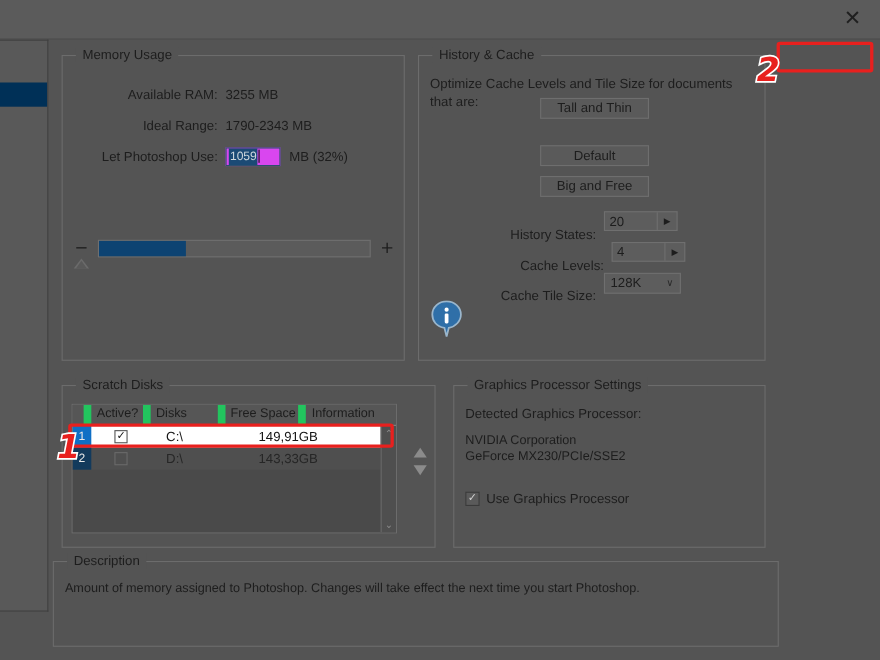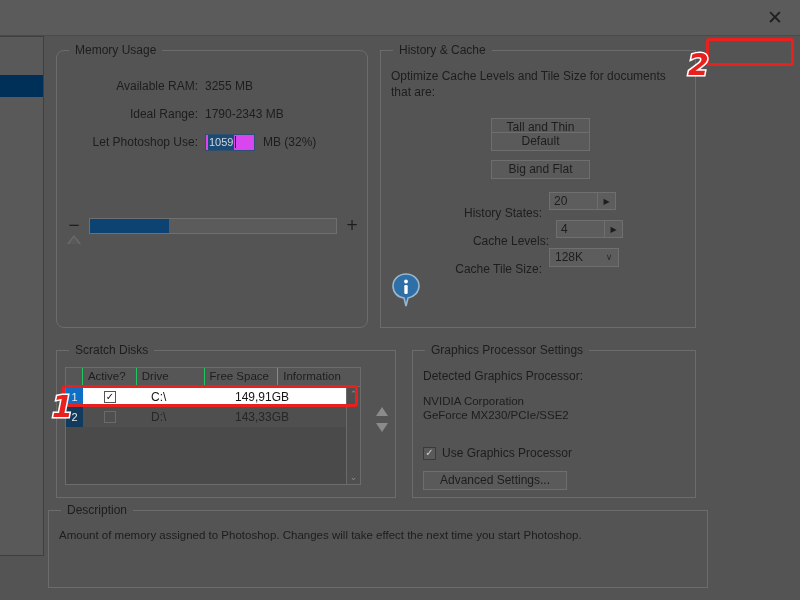--- a/index.html
+++ b/index.html
@@ -81,21 +81,21 @@
   .group > .legend {
     position: absolute;
     top: -8px; left: 12px;
     background: #545454;
     padding: 0 6px;
     font-size: 12px;
     color: #1d1d1d;
     white-space: nowrap;
   }
 
-  #grp-memory  { left: 56px;  top: 50px;  width: 312px; height: 278px; border-radius: 8px; }
+  #grp-memory  { left: 56px;  top: 50px;  width: 312px; height: 278px; }
   #grp-history { left: 380px; top: 50px;  width: 316px; height: 278px; }
   #grp-scratch { left: 56px;  top: 350px; width: 340px; height: 148px; }
   #grp-gpu     { left: 412px; top: 350px; width: 284px; height: 148px; }
   #grp-desc    { left: 48px;  top: 510px; width: 660px; height: 78px; }
 
   
   .mem-row {
     position: absolute;
     left: 0; width: 100%;
     height: 18px;
@@ -212,21 +212,21 @@
     cursor: pointer;
     font-family: "Liberation Sans", sans-serif;
   }
 
   .hist-shape-btn {
     position: absolute;
     left: 110px;
     width: 99px; height: 19px;
     line-height: 17px;
   }
-  #btn-tall    { top: 67px; }
+  #btn-tall    { top: 38px; }
   #btn-default { top: 81px; }
   #btn-bigflat { top: 109px; }
 
   .spin-row {
     position: absolute;
     height: 20px;
     display: flex;
     align-items: center;
   }
   #row-hist-states { left: 0; top: 140px; width: 100%; }
@@ -323,21 +323,21 @@
     height: 19px;
     background: #565656;
     border-bottom: 1px solid #6c6c6c;
     box-sizing: border-box;
   }
   .sc-h {
     font-size: 11.5px;
     color: #1d1d1d;
     line-height: 17px;
     padding-left: 5px;
-    border-right: 1px solid #22c55e;
+    border-right: 7px solid #22c55e;
     box-sizing: border-box;
     white-space: nowrap;
   }
   .c-idx  { width: 17px; padding-left: 0; }
   .c-act  { width: 54px; }
   .c-drv  { width: 68px; }
   .c-free { width: 74px; }
   .c-info { width: 82px; border-right: none; }
 
   .sc-row {
@@ -555,21 +555,21 @@
     </div>
   </div>
 
   <div class="group" id="grp-history">
     <div class="legend">History &amp; Cache</div>
 
     <div id="hist-intro">Optimize Cache Levels and Tile Size for documents that are:</div>
 
     <div class="ps-button hist-shape-btn" id="btn-tall">Tall and Thin</div>
     <div class="ps-button hist-shape-btn" id="btn-default">Default</div>
-    <div class="ps-button hist-shape-btn" id="btn-bigflat">Big and Flat</div>
+    <div class="ps-button hist-shape-btn" id="btn-bigflat">Big and Free</div>
 
     <div class="spin-row" id="row-hist-states">
       <div class="spin-label">History States:</div>
       <div class="spin-field">
         <div class="spin-value">20</div>
         <div class="spin-arrow">▶</div>
       </div>
     </div>
 
     <div class="spin-row" id="row-cache-lvl">
@@ -597,21 +597,21 @@
     </div>
   </div>
 
   <div class="group" id="grp-scratch">
     <div class="legend">Scratch Disks</div>
 
     <div id="scratch-table">
       <div id="scratch-head">
         <div class="sc-h c-idx"></div>
         <div class="sc-h c-act">Active?</div>
-        <div class="sc-h c-drv">Drive</div>
+        <div class="sc-h c-drv">Disks</div>
         <div class="sc-h c-free">Free Space</div>
         <div class="sc-h c-info">Information</div>
       </div>
 
       <div class="sc-row row-selected">
         <div class="sc-idx idx-active">1</div>
         <div class="sc-check">
           <div class="cbox">✓</div>
         </div>
         <div class="sc-drv">C:\</div>
@@ -645,21 +645,20 @@
 
   <div class="group" id="grp-gpu">
     <div class="legend">Graphics Processor Settings</div>
     <div id="gpu-label">Detected Graphics Processor:</div>
     <div id="gpu-vendor">NVIDIA Corporation</div>
     <div id="gpu-model">GeForce MX230/PCIe/SSE2</div>
     <div id="gpu-check-row">
       <div id="gpu-cbox">✓</div>
       <div id="gpu-check-label">Use Graphics Processor</div>
     </div>
-    <div class="ps-button" id="btn-advanced">Advanced Settings...</div>
   </div>
 
   <div class="group" id="grp-desc">
     <div class="legend">Description</div>
     <div id="desc-text">Amount of memory assigned to Photoshop. Changes will take effect the next time you start Photoshop.</div>
   </div>
 
 
   <div class="annot-box" id="annot-box-1"></div>
   <div class="annot-num" id="annot-num-1">1</div>

